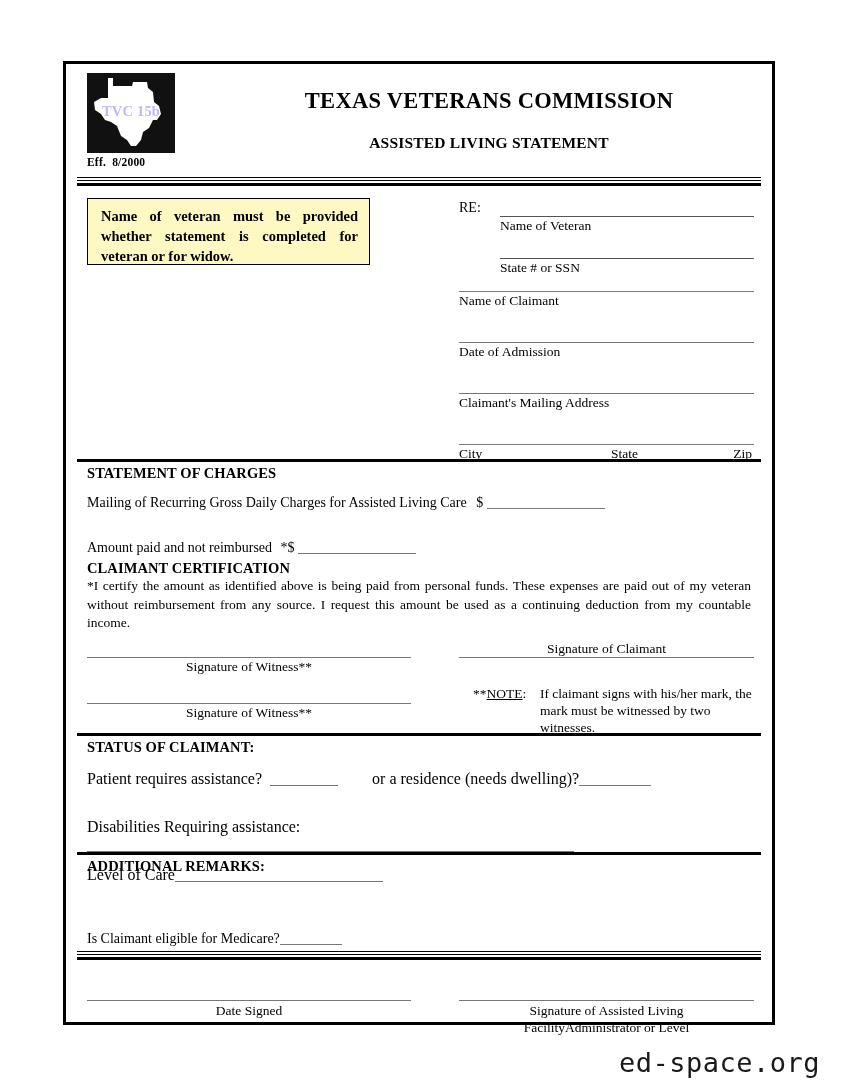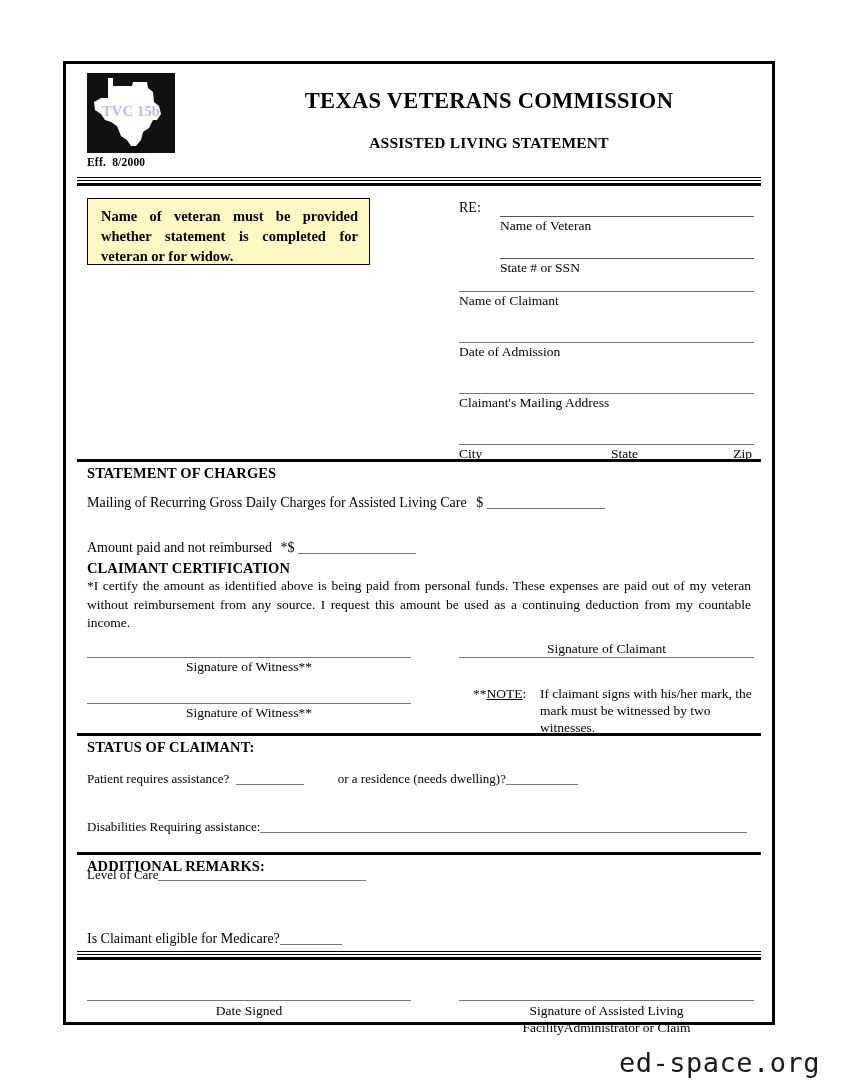--- a/index.html
+++ b/index.html
@@ -273,21 +273,21 @@
   }
 
   
   .status-body {
     position: relative;
     padding: 0 10px;
     height: 96px;
   }
   .status-row {
     position: relative;
-    font-size: 13px;
+    font-size: 16px;
     height: 34px;
     padding-top: 14px;
   }
   .ul {
     display: inline-block;
     border-bottom: 1px solid #777;
     height: 14px;
     vertical-align: -2px;
   }
 
@@ -453,20 +453,20 @@
         <i></i>
       </div>
 
     <div class="footer-sigs">
       <div class="sigline" style="left:10px; width:324px; top:40px"></div>
       <div class="fcap2" style="left:10px; width:324px; top:42px">Date Signed</div>
 
       <div class="sigline" style="left:382px; right:7px; top:40px"></div>
       <div class="fcap2" style="left:382px; right:7px; top:42px">
         <div>Signature of Assisted Living</div>
-        <div>FacilityAdministrator or Claim</div>
+        <div>FacilityAdministrator or Level</div>
       </div>
     </div>
 
   </div>
 </div>
 
 <div class="watermark">ed-space.org</div>
 
 </body></html>

